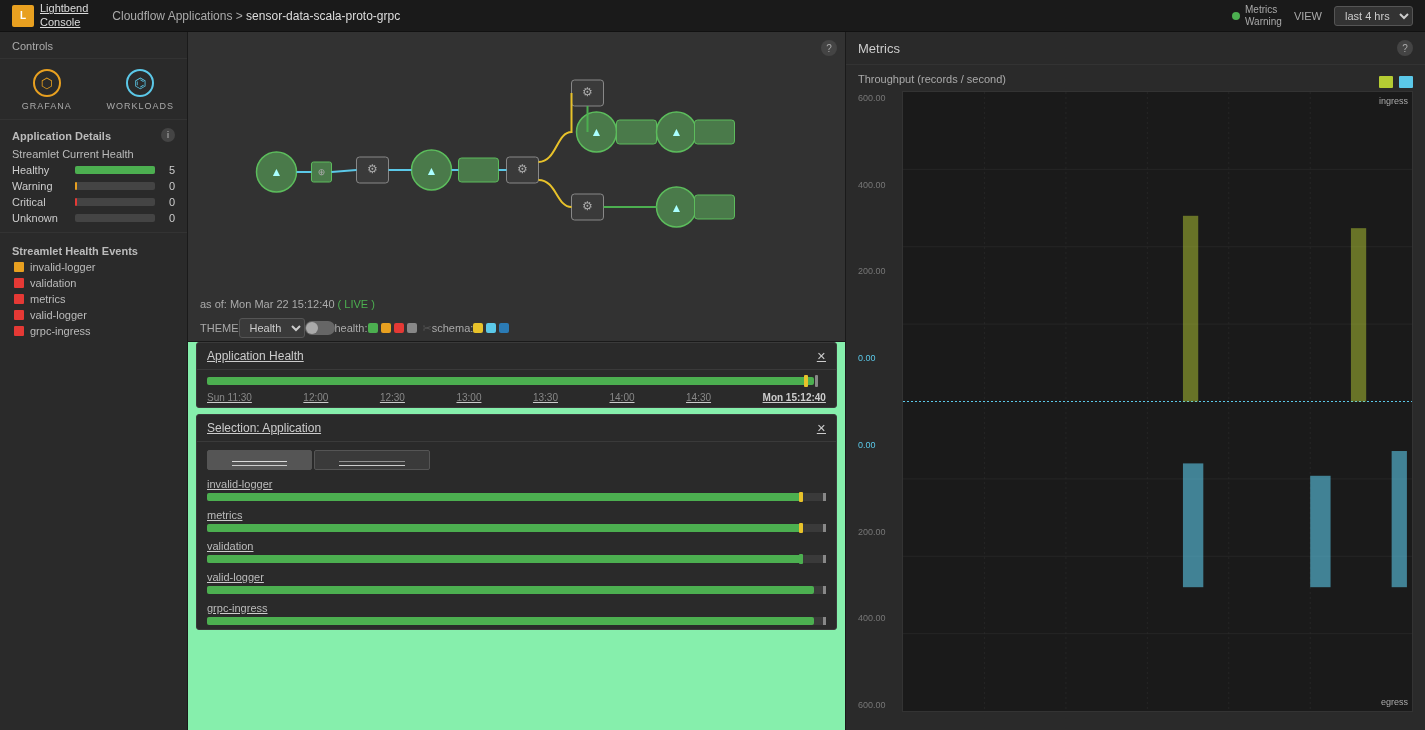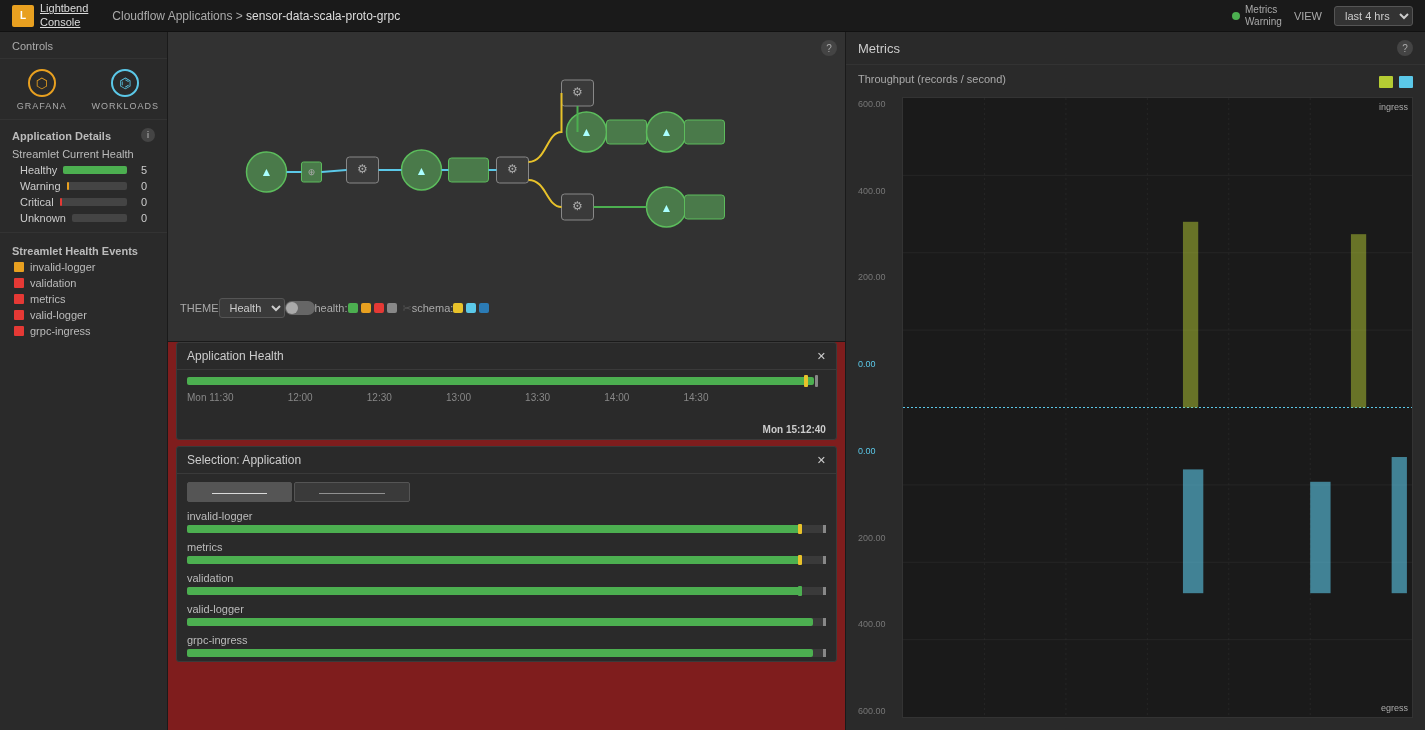--- a/index.html
+++ b/index.html
@@ -66,21 +66,21 @@
       padding: 2px 6px; border-radius: 3px; cursor: pointer;
     }
     
     .main-layout {
       display: flex;
       flex: 1;
       overflow: hidden;
     }
     
     .sidebar {
-      width: 168px;
+      width: 188px;
       background: #2a2a2a;
       border-right: 1px solid #1a1a1a;
       display: flex;
       flex-direction: column;
       flex-shrink: 0;
       overflow-y: auto;
     }
     .sidebar-controls {
       padding: 8px 12px 6px;
       font-size: 11px;
@@ -124,21 +124,21 @@
       background: #444; border-radius: 50%;
       display: flex; align-items: center; justify-content: center;
       font-size: 9px; color: #999; cursor: pointer;
     }
     .health-label {
       padding: 2px 12px;
       font-size: 11px; color: #bbb;
     }
     .health-row {
       display: flex; align-items: center;
-      padding: 2px 20px;
+      padding: 2px 12px;
       gap: 6px;
     }
     .health-row .label { flex: 1; font-size: 11px; color: #ccc; }
     .health-bar-wrap { width: 80px; height: 8px; background: #444; border-radius: 2px; }
     .health-bar { height: 100%; border-radius: 2px; }
     .health-count { min-width: 14px; text-align: right; font-size: 11px; color: #ccc; }
     .green-bar { background: #4caf50; }
     .orange-bar { background: #e8a020; }
     .red-bar { background: #e53935; }
     .gray-bar { background: #888; }
@@ -202,21 +202,22 @@
     }
     .health-dots { display: flex; gap: 3px; align-items: center; }
     .dot { width: 10px; height: 10px; border-radius: 2px; }
     .schema-label { font-size: 11px; color: #aaa; }
     .schema-dots { display: flex; gap: 3px; align-items: center; }
     
     .bottom-panel {
       flex: 1;
       overflow-y: auto;
       padding: 0 8px 8px;
-      background: #7f1d1d;
+      background: #86efac;
+      text-decoration: underline;
     }
     .app-health-section {
       background: #2a2a2a;
       border: 1px solid #3a3a3a;
       border-radius: 3px;
       margin-bottom: 6px;
     }
     .section-header {
       display: flex; align-items: center; justify-content: space-between;
       padding: 6px 10px;
@@ -474,20 +475,24 @@
         <path d="M322 148 C340 148 340 175 355 175" stroke="#e8c22a" stroke-width="2" fill="none"></path>
 
         <line x1="371" y1="74" x2="371" y2="100" stroke="#4caf50" stroke-width="2"></line>
 
         <line x1="400" y1="100" x2="400" y2="100" stroke="#4caf50" stroke-width="1"></line>
 
         <line x1="440" y1="100" x2="440" y2="100" stroke="#4caf50" stroke-width="1"></line>
 
         <line x1="387" y1="175" x2="440" y2="175" stroke="#4caf50" stroke-width="2"></line>
       </svg>
+      <div class="flow-timestamp">
+        <span>as of: Mon Mar 22 15:12:40</span>
+        <span class="live">( LIVE )</span>
+      </div>
       <div class="flow-controls">
         <span class="theme-label">THEME</span>
         <select class="theme-select">
           <option>Health</option>
           <option>None</option>
         </select>
         <div class="toggle-switch">
           <div class="toggle-knob"></div>
         </div>
         <span class="theme-label">health:</span>
@@ -514,28 +519,28 @@
           <span class="section-title">Application Health</span>
           <div class="info-icon">✕</div>
         </div>
         <div class="timeline-wrap">
           <div style="position:relative; height: 14px; margin-bottom:4px;">
             <div style="height:8px; background:#4caf50; border-radius:2px; width:calc(100% - 12px); position:absolute; top:3px; left:0;"></div>
             <div style="position:absolute; right: 18px; top:1px; width:4px; height:12px; background:#e8c22a; border-radius:1px;"></div>
             <div style="position:absolute; right: 8px; top:1px; width:3px; height:12px; background:#888; border-radius:1px;"></div>
           </div>
           <div class="timeline-markers">
-            <span class="timeline-marker">Mon 11:30</span>
+            <span class="timeline-marker">Sun 11:30</span>
             <span class="timeline-marker">12:00</span>
             <span class="timeline-marker">12:30</span>
             <span class="timeline-marker">13:00</span>
             <span class="timeline-marker">13:30</span>
             <span class="timeline-marker">14:00</span>
             <span class="timeline-marker">14:30</span>
-            <span class="timeline-marker" style="color:#ccc; font-weight:bold;margin-top:32px;">Mon 15:12:40</span>
+            <span class="timeline-marker" style="color:#ccc; font-weight:bold;">Mon 15:12:40</span>
           </div>
         </div>
       </div>
 
       <div class="selection-section">
         <div class="selection-header">
           <span class="selection-title">Selection: Application</span>
           <div class="info-icon">✕</div>
         </div>
         <div class="selection-tabs">
@@ -588,21 +593,21 @@
       </div>
     </div>
   </div>
 
   <div class="right-panel">
     <div class="metrics-header">
       <span class="metrics-title">Metrics</span>
       <div class="metrics-help">?</div>
     </div>
     <div class="chart-area">
-      <div style="display:flex; align-items:center; justify-content:space-between; margin-bottom:6px;">
+      <div style="display:flex; align-items:center; justify-content:space-between; margin-bottom:0;">
         <span class="chart-title">Throughput (records / second)</span>
         <div style="display:flex;gap:6px;align-items:center;">
           <div style="width:14px;height:12px;background:#b5cc33;border-radius:1px;"></div>
           <div style="width:14px;height:12px;background:#5bc8e8;border-radius:1px;"></div>
         </div>
       </div>
       <div style="display:flex; height: calc(100% - 28px);">
 
         <div style="width:44px; display:flex; flex-direction:column; justify-content:space-between; padding:2px 4px 2px 0; ">
           <span style="font-size:9px;color:#777;">600.00</span>

